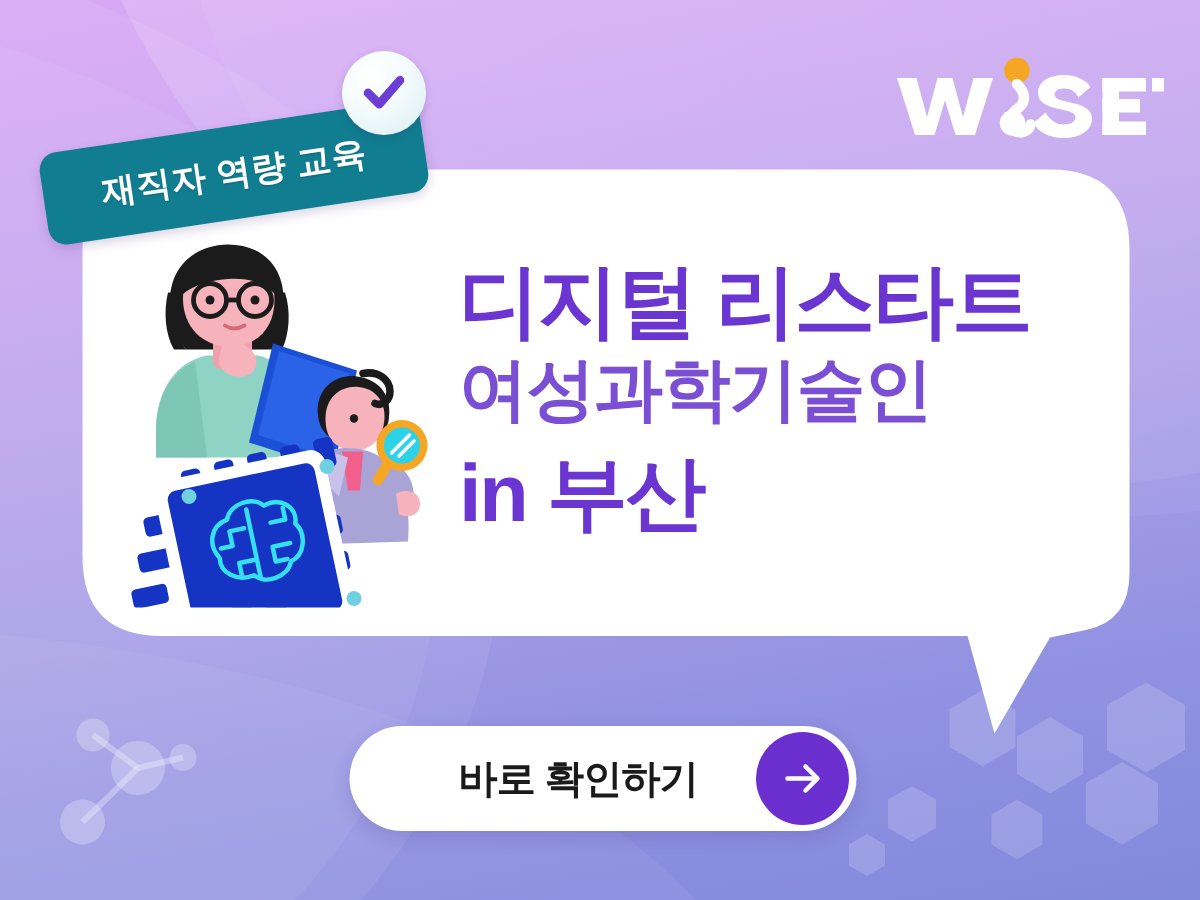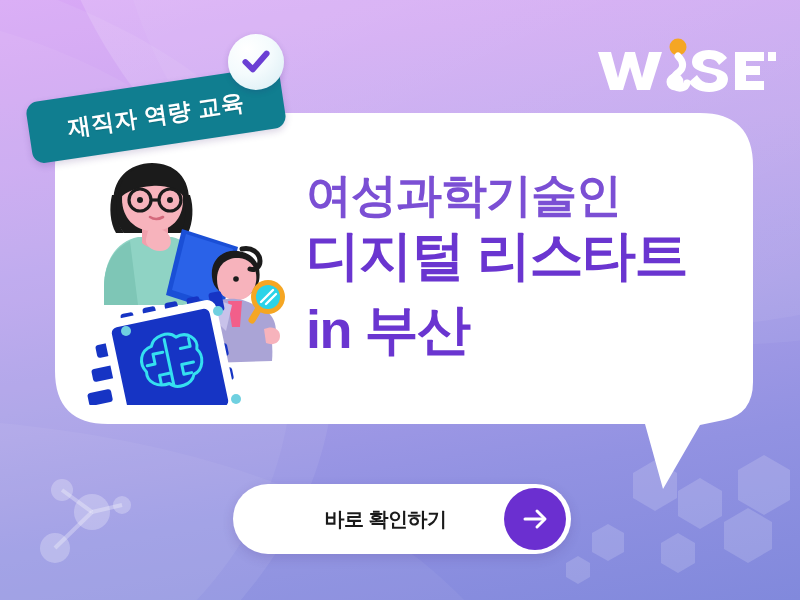--- a/index.html
+++ b/index.html
@@ -105,21 +105,21 @@
     width:338px; height:70px;
     background:#ffffff;
     border-radius:35px;
     box-shadow:0 4px 12px rgba(60,30,110,.16);
     display:flex; align-items:center;
     cursor:pointer;
   }
   .cta-label {
     flex:1;
     text-align:center;
-    font-size:20px; font-weight:bold;
+    font-size:26px; font-weight:bold;
     color:#1a1a1a;
     letter-spacing:-.5px;
     padding-left:34px;
   }
   .cta-arrow {
     width:62px; height:62px; margin-right:5px;
     border-radius:50%;
     background:#6b2fd0;
     display:flex; align-items:center; justify-content:center;
     flex:0 0 auto;
@@ -334,22 +334,22 @@
           <path d="M70,196 L80,196 M70,196 L70,206 M70,206 L62,206"></path>
           <path d="M98,196 L108,196 M108,196 L108,188"></path>
           <path d="M96,212 L108,212 M96,212 L96,222 M96,222 L104,222"></path>
           <path d="M72,218 L82,218 M72,218 L72,226"></path>
         </g>
       </g>
     </svg>
   </div>
 
   <div class="headline">
+    <span class="hl-line hl-2">디지털 리스타트</span>
     <span class="hl-line hl-1">여성과학기술인</span>
-    <span class="hl-line hl-2">디지털 리스타트</span>
     <span class="hl-line hl-3">in 부산</span>
   </div>
 
   <div class="cta">
     <span class="cta-label">바로 확인하기</span>
     <span class="cta-arrow">
       <svg viewBox="0 0 34 34" aria-hidden="true">
         <line x1="7" y1="17" x2="26" y2="17" stroke="#ffffff" stroke-width="3" stroke-linecap="round"></line>
         <polyline points="19,9 27,17 19,25" stroke="#ffffff" stroke-width="3" fill="none" stroke-linecap="round" stroke-linejoin="round"></polyline>
       </svg>

